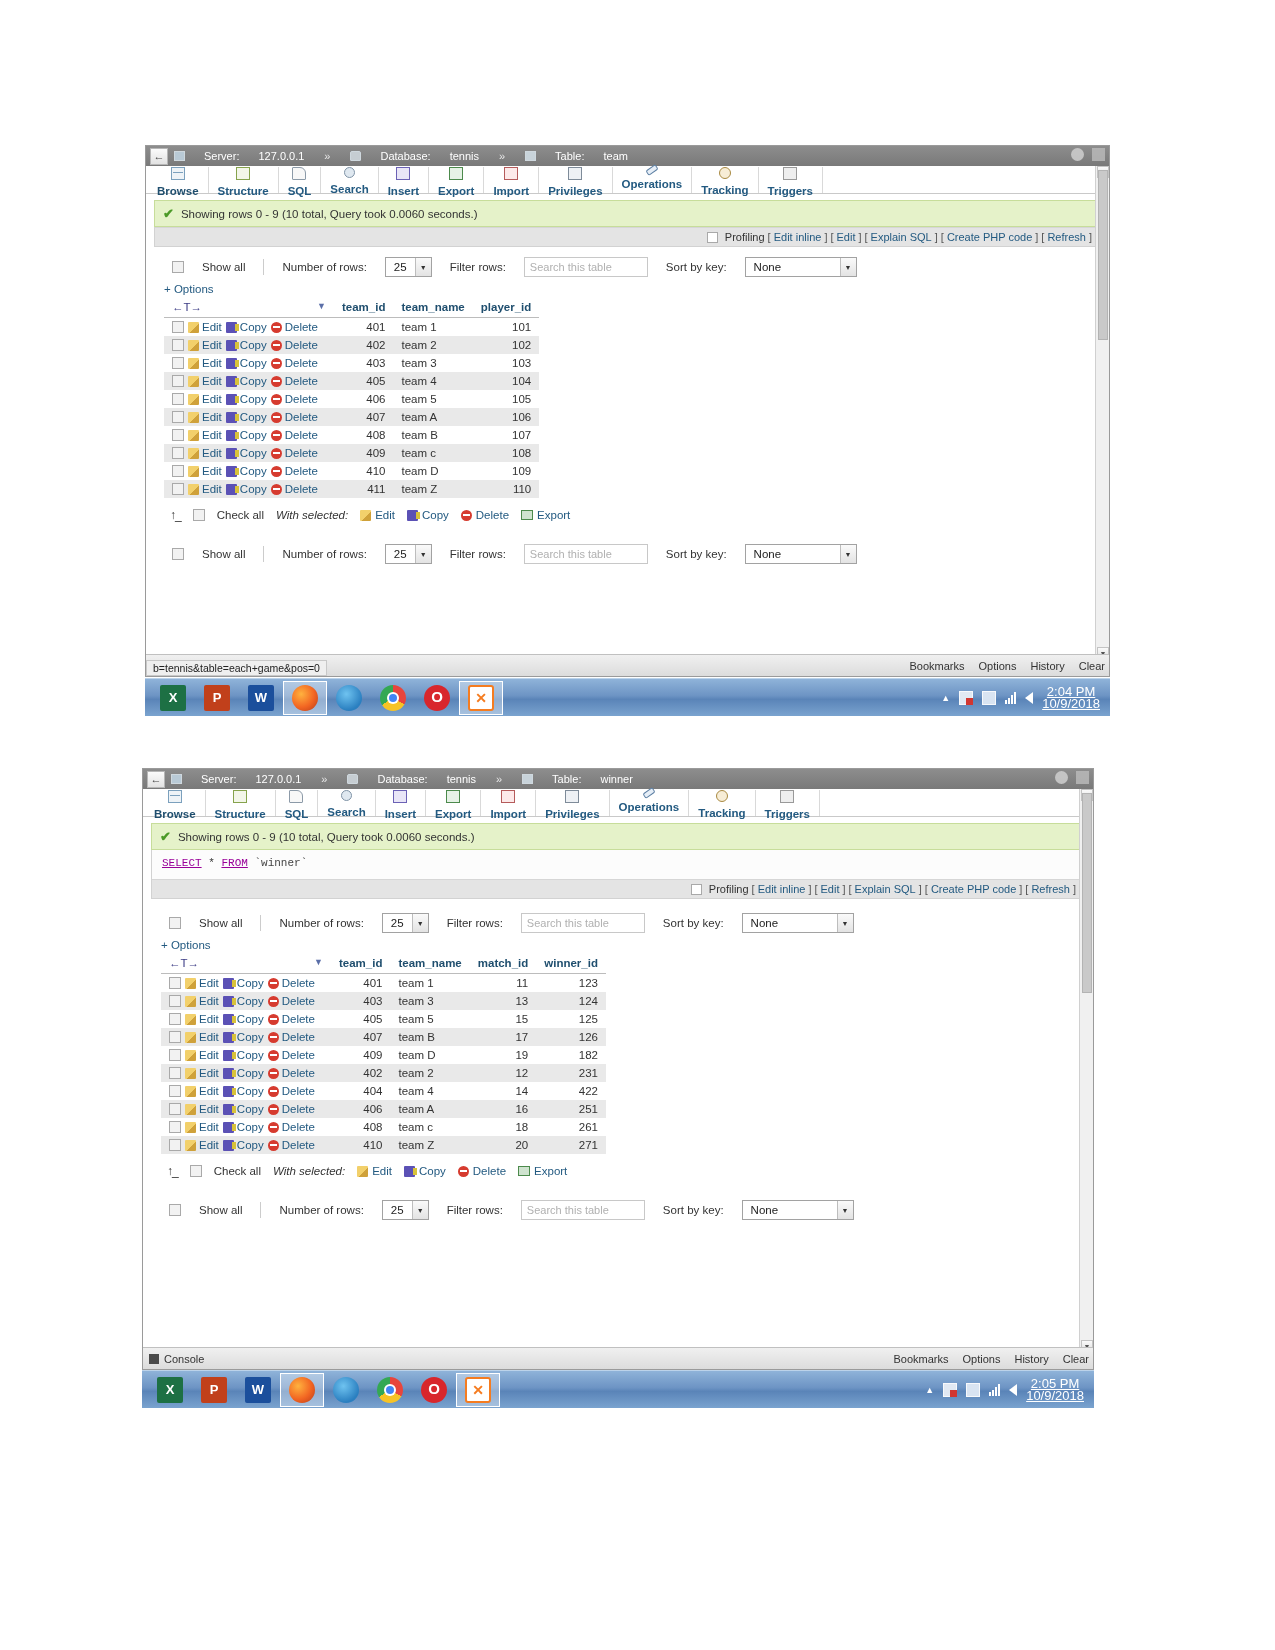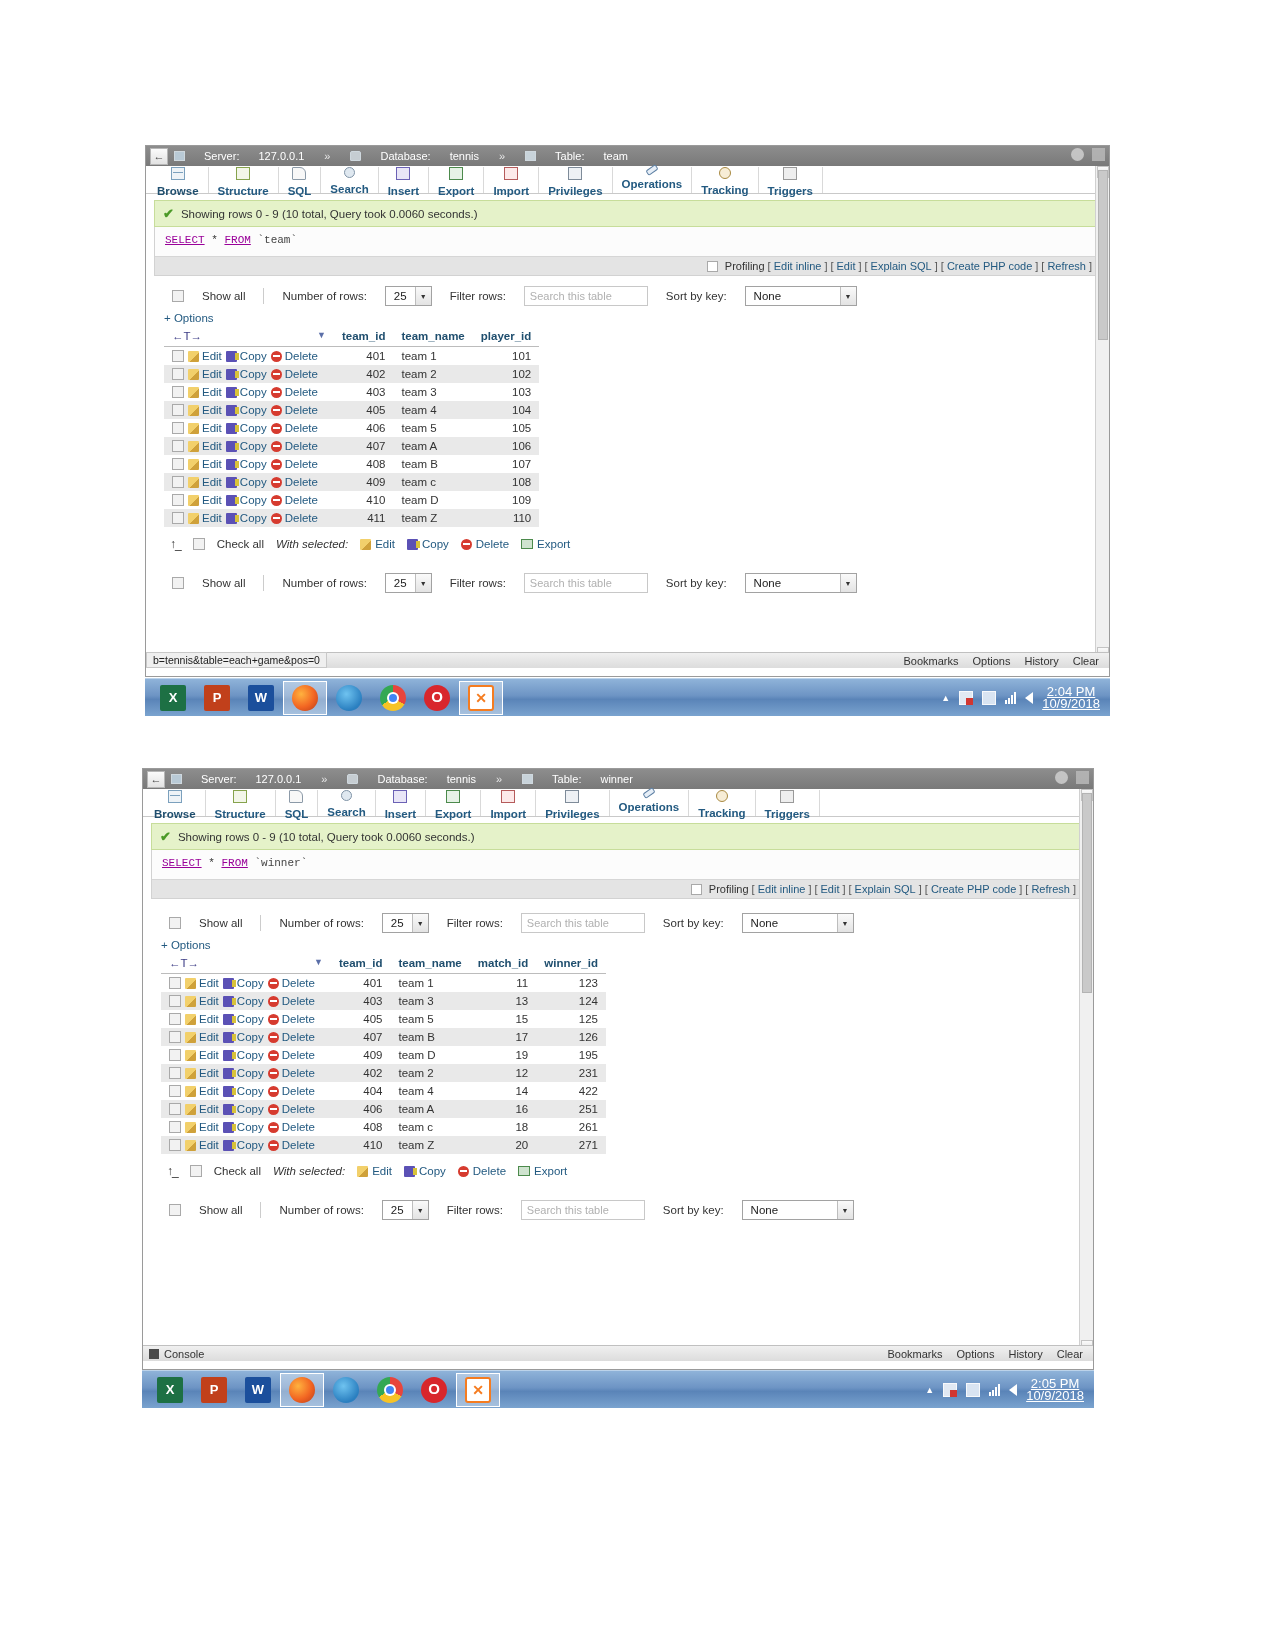--- a/index.html
+++ b/index.html
@@ -187,26 +187,26 @@
     display:flex; align-items:center; gap:12px;
     padding: 10px 8px 8px 24px;
     font-size: 11.5px; color:#333;
   }
   .withsel .uparrow { color:#333; font-size:12px; letter-spacing:-1px;}
   .withsel .ital { font-style: italic; color:#333; }
   .withsel a { color:#235a81; text-decoration:none; display:flex; align-items:center; gap:4px;}
   .exportico { width:12px;height:10px;display:inline-block;background:#cfe3cf;border:1px solid #4c8a4c;}
 
   .pma-statusbar {
-    position:absolute; left:0; right:0; bottom:8px;
-    height: 16px;
+    position:absolute; left:0; right:0; bottom:0;
+    height: 22px;
     background: linear-gradient(to bottom,#f0f0f0,#dcdcdc);
     border-top: 1px solid #c0c0c0;
     display:flex; align-items:center; justify-content:flex-end;
-    gap: 14px; padding: 0 10px;
+    gap: 14px; padding: 0 4px;
     font-size: 11px; color:#333;
   }
   .pma-statusbar .left { position:absolute; left:0; bottom:0; background:#efefef;
     border:1px solid #c8c8c8; padding:1px 6px; font-size:10.5px; color:#222;}
   .console-lbl { position:absolute; left:6px; display:flex; align-items:center; gap:5px; font-size:11px;}
   .console-ico { width:10px;height:10px;background:#4a4a4a;display:inline-block;}
 
   
   .vscroll {
     position:absolute; right:0; top:20px; bottom:17px; width:14px;
@@ -336,26 +336,20 @@
         <span>Triggers</span>
       </div>
     </div>
 
     <div class="pma-success">
       <span class="check-ico">✔</span>
       <span>Showing rows 0 - 9 (10 total, Query took 0.0060 seconds.)</span>
     </div>
 
     <div class="pma-sqlbox">
-      <div class="pma-sql">
-        <span class="kw">SELECT</span>
-        <span class="star">*</span>
-        <span class="kw">FROM</span>
-        <span class="tick">`team`</span>
-      </div>
       <div class="pma-sqlfoot">
         <span class="mini-cb"></span>
         <span>Profiling</span>
         <span class="brk">[</span>
           <span class="lnk">Edit inline</span>
           <span class="brk">]</span>
         <span class="brk">[</span>
           <span class="lnk">Edit</span>
           <span class="brk">]</span>
         <span class="brk">[</span>
@@ -970,21 +964,21 @@
                 </span>
             <span class="grp">
                   <span class="delico"></span>
                   <a>Delete</a>
                 </span>
           </div>
             </td>
           <td class="num">409</td>
           <td class="txt">team D</td>
           <td class="num">19</td>
-          <td class="num">195</td>
+          <td class="num">182</td>
         </tr>
         <tr class="even">
           <td>
               <div class="act">
             <span class="cb"></span>
             <span class="grp">
                   <span class="pencil"></span>
                   <a>Edit</a>
                 </span>
             <span class="grp">

